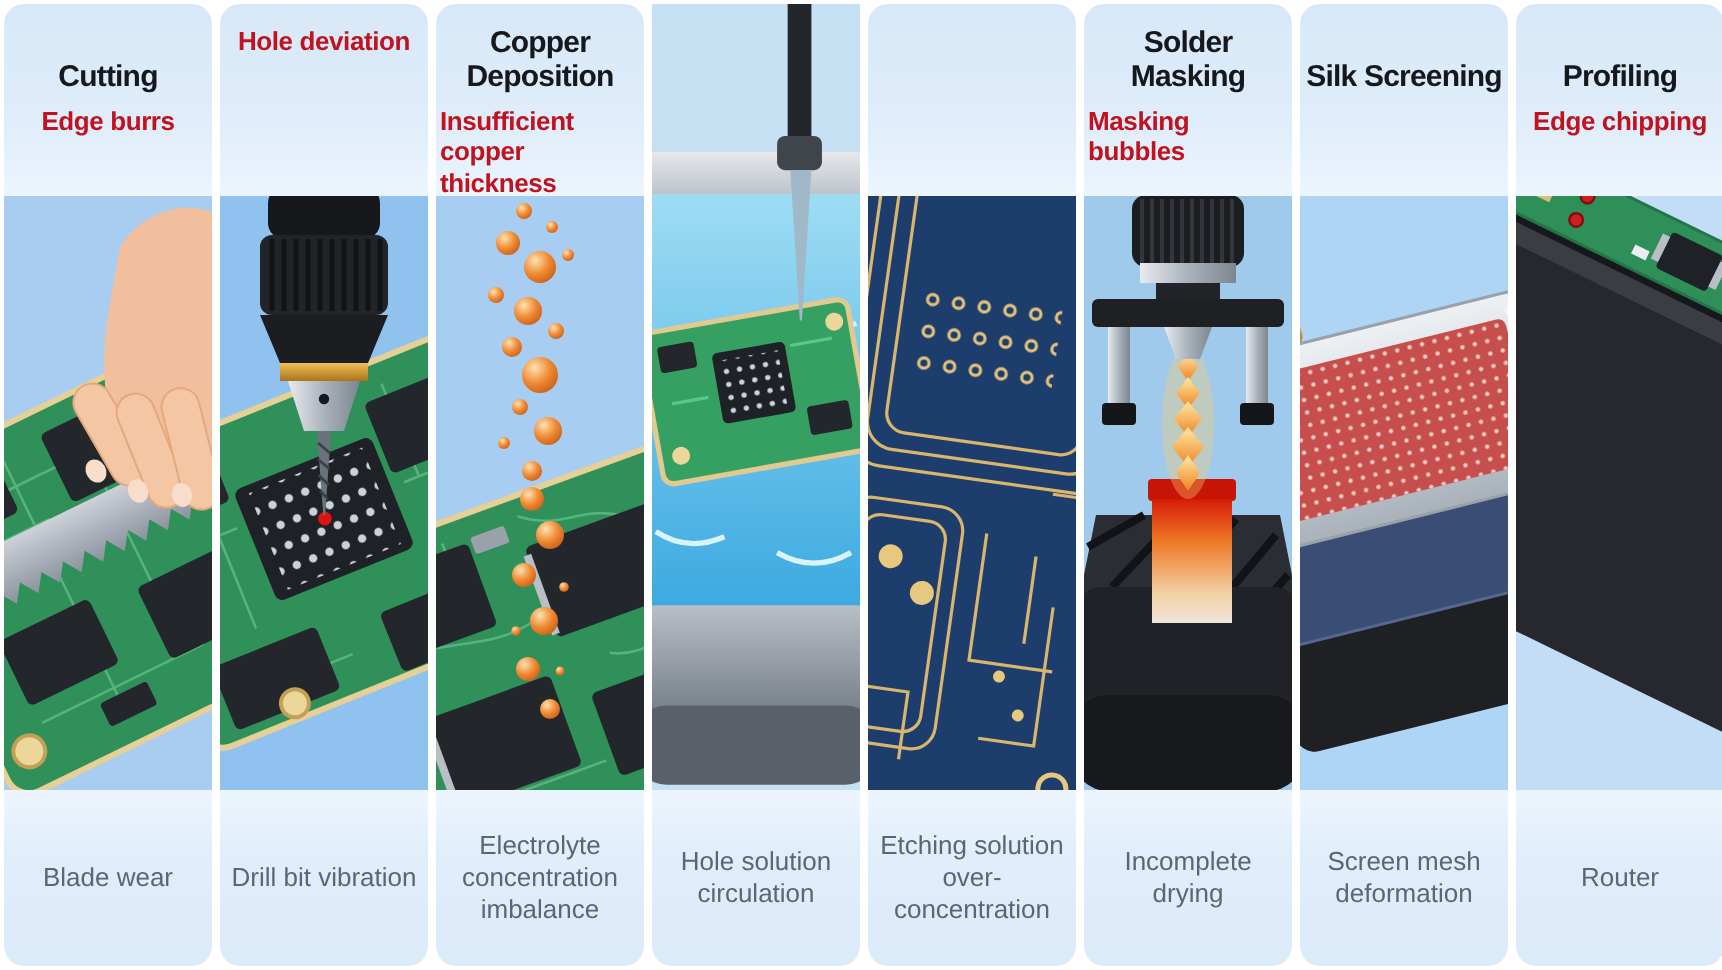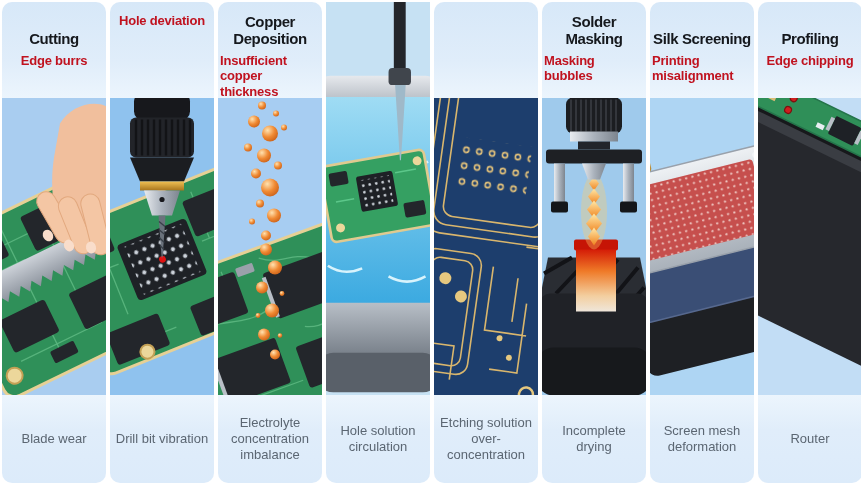--- a/index.html
+++ b/index.html
@@ -360,21 +360,20 @@
       </svg>
     </div>
     <footer class="ftr">
       <p class="cap">Incomplete drying</p>
     </footer>
   </section>
 
   <section class="col">
     <header class="hdr">
       <h2 class="title">Silk Screening</h2>
-      <p class="sub">Printing misalignment</p>
     </header>
     <div class="scene">
       <svg viewBox="0 0 104 298" preserveAspectRatio="xMidYMid slice">
         <defs>
           <linearGradient id="g7sil" x1="0" y1="0" x2="0" y2="1">
             <stop offset="0" stop-color="#eef1f4"></stop>
               <stop offset="1" stop-color="#a9b1ba"></stop>
           </linearGradient>
           <linearGradient id="g7gold" x1="0" y1="0" x2="0" y2="1">
             <stop offset="0" stop-color="#ecca76"></stop>

